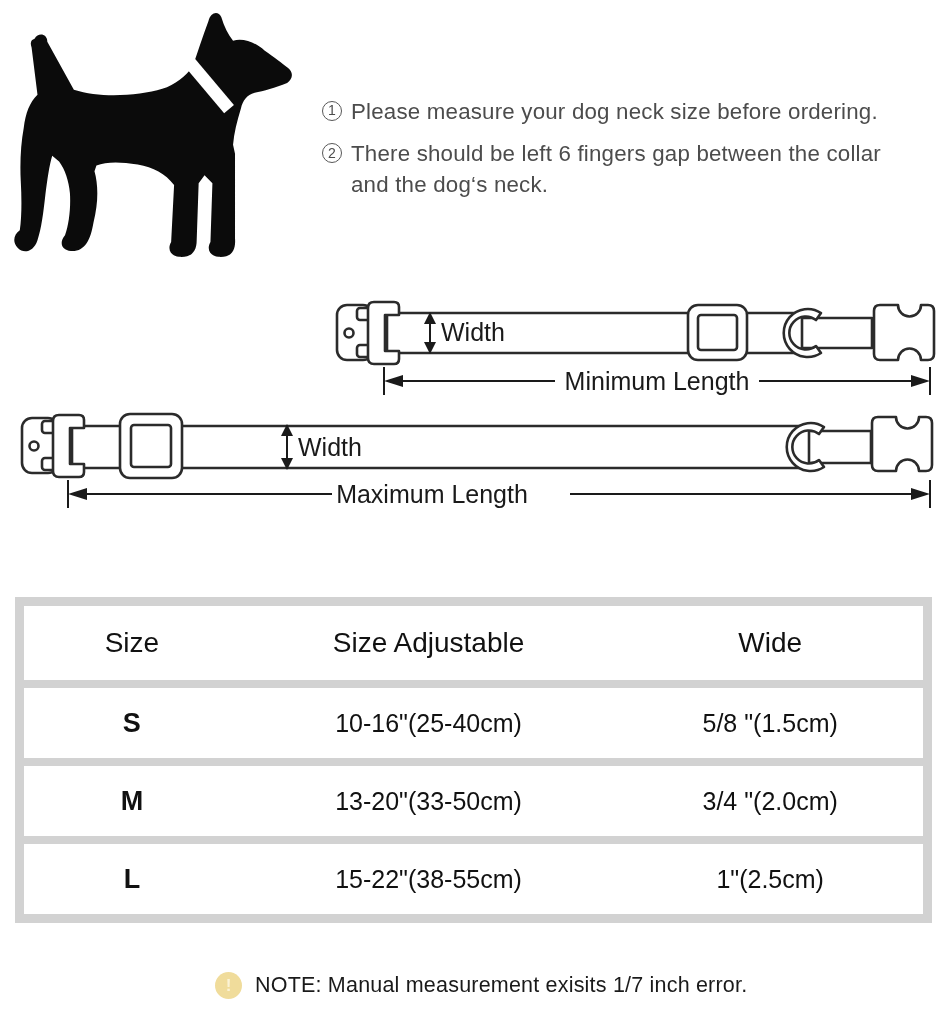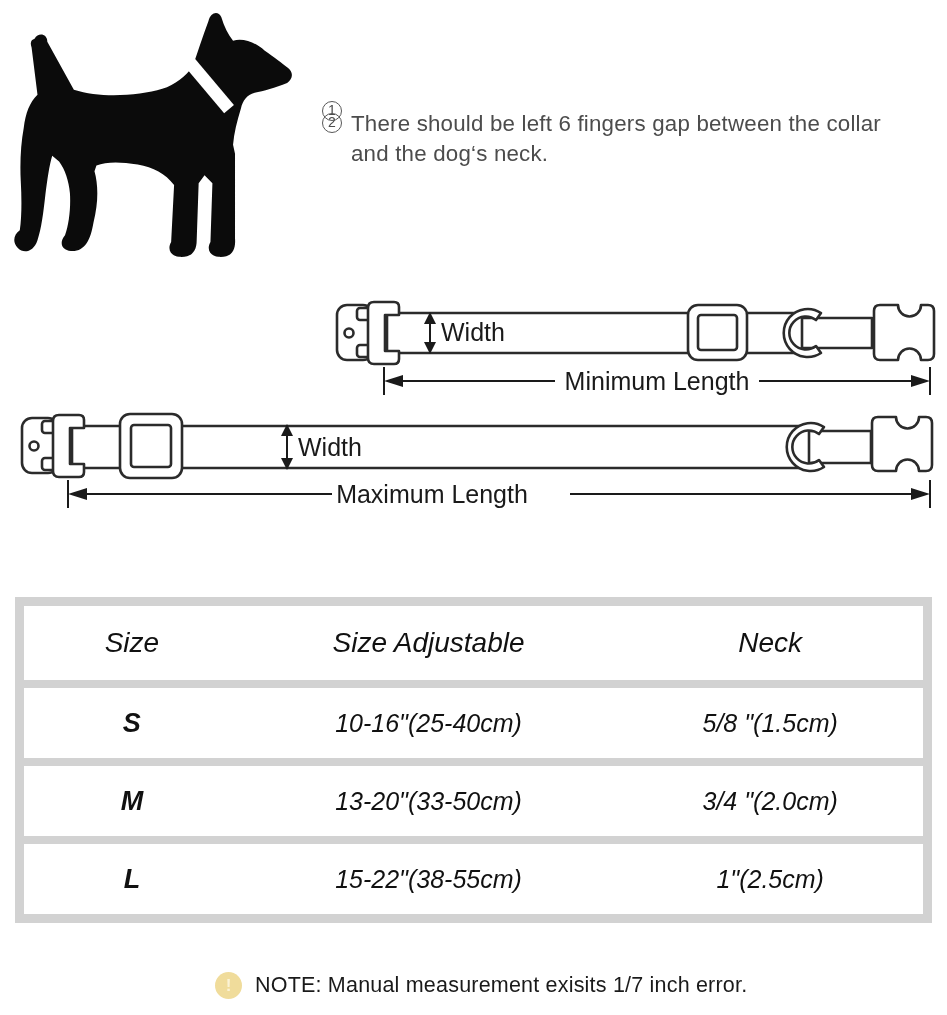--- a/index.html
+++ b/index.html
@@ -44,21 +44,21 @@
   #size-table {
     position:absolute; left:15px; top:597px; width:917px;
     background:#d2d2d2; padding:9px; box-sizing:border-box;
   }
   .trow {
     display:flex; align-items:center; background:#ffffff; height:70px;
     margin-bottom:8px;
   }
   .trow:last-child { margin-bottom:0; }
   .trow.thead { height:74px; }
-  .tcell { text-align:center; color:#111111; font-size:25px;font-style:italic; }
+  .tcell { text-align:center; color:#111111; font-size:25px; }
   .c1 { width:24%; } .c2 { width:42%; } .c3 { width:34%; }
   .thead .tcell { font-size:28px; }
   .size-letter { font-size:27px; font-weight:bold; }
 
   
   #note-row {
     position:absolute; left:215px; top:972px;
     display:flex; align-items:center; gap:13px;
   }
   #note-icon {
@@ -112,20 +112,21 @@
       C14,214 14,196 13,178
       C12,160 13,140 16,124
       C18,108 22,98 30,90
       L24,42 C22,36 24,34 27,33 Z"></path>
     <rect x="174" y="74.5" width="62" height="13" fill="#ffffff" transform="rotate(50 205 81)"></rect>
   </svg>
 
   <div id="instructions">
     <div class="instr-item">
       <span class="num-circle">1</span>
+      <span>Please measure your dog neck size before ordering.</span>
     </div>
     <div class="instr-item">
       <span class="num-circle">2</span>
       <span>There should be left 6 fingers gap between the collar and the dog‘s neck.</span>
     </div>
   </div>
 
   <svg id="collar-min" class="collar-svg" width="620" height="106" viewBox="0 0 620 106" aria-hidden="true">
 
     <rect class="hw" x="60" y="17" width="420" height="40"></rect>
@@ -205,21 +206,21 @@
       <line class="dim" x1="556" y1="88" x2="900" y2="88"></line>
       <polygon class="arr" points="916,88 897,82 897,94"></polygon>
       <text x="418" y="97" text-anchor="middle">Maximum Length</text>
     </g>
   </svg>
 
   <div id="size-table" style="background: rgb(210, 210, 210);">
     <div class="trow thead">
       <div class="tcell c1">Size</div>
       <div class="tcell c2">Size Adjustable</div>
-      <div class="tcell c3">Neck</div>
+      <div class="tcell c3">Wide</div>
     </div>
     <div class="trow">
       <div class="tcell c1 size-letter">S</div>
       <div class="tcell c2">10-16"(25-40cm)</div>
       <div class="tcell c3">5/8 "(1.5cm)</div>
     </div>
     <div class="trow">
       <div class="tcell c1 size-letter">M</div>
       <div class="tcell c2">13-20"(33-50cm)</div>
       <div class="tcell c3">3/4 "(2.0cm)</div>

